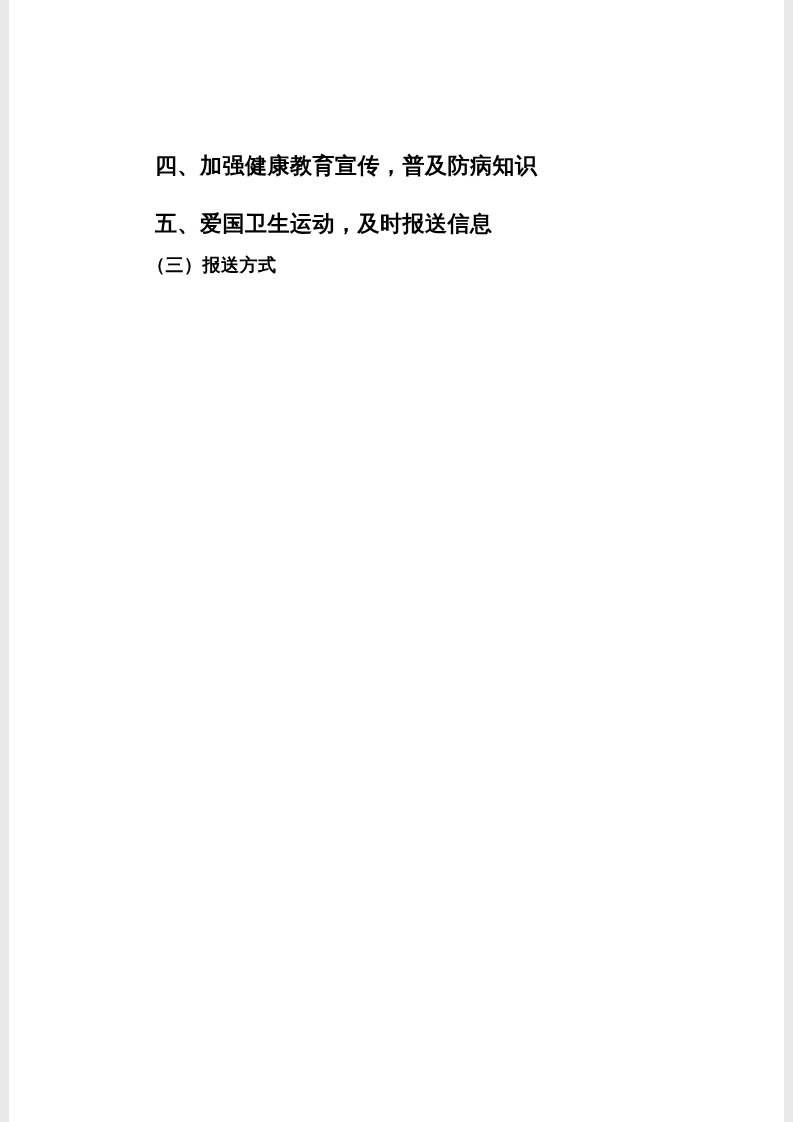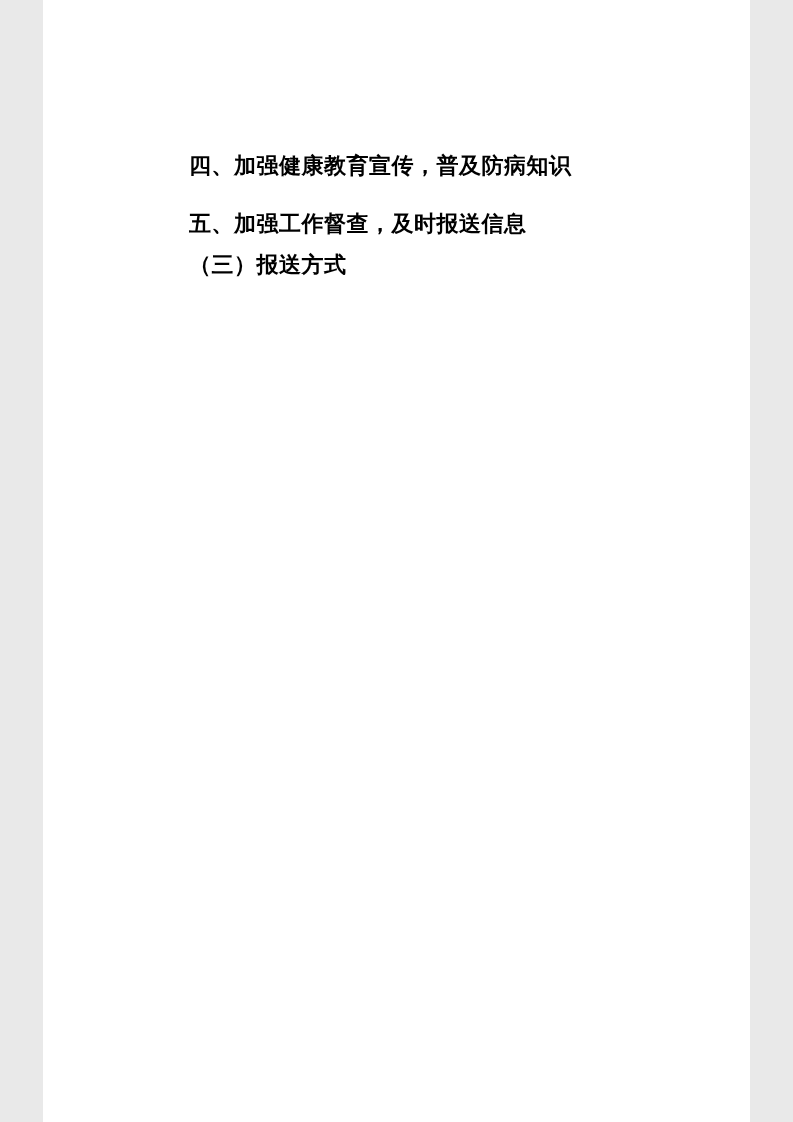--- a/index.html
+++ b/index.html
@@ -2,21 +2,21 @@
 <html><head>
 <meta charset="utf-8">
 <style>
   html, body {
     margin: 0;
     padding: 0;
     background: #e9e9e9;
   }
   .page {
     position: relative;
-    width: 707px;
+    width: 775px;
     height: 1122px;
     margin: 0 auto;
     background: #ffffff;
     overflow: hidden;
     box-sizing: border-box;
   }
   .content {
     position: absolute;
     left: 102px;
     top: 147px;
@@ -45,37 +45,37 @@
     margin: 0;
   }
   .doc-para .bold-run {
     font-weight: bold;
     font-family: "Liberation Sans", "DejaVu Sans", sans-serif;
     letter-spacing: 0.5px;
   }
   .doc-subheading {
     font-family: "Liberation Sans", "DejaVu Sans", sans-serif;
     font-weight: bold;
-    font-size: 22px;
+    font-size: 18px;
     line-height: 38.5px;
     text-indent: 2em;
     letter-spacing: 0.5px;
     margin: 0;
     margin-top: 3px;
   }
 </style>
 </head>
 <body>
 
 <div class="page">
   <div class="content">
 
     <p class="doc-heading">四、加强健康教育宣传，普及防病知识</p>
 
 
-    <p class="doc-heading spaced-before">五、加强工作督查，及时报送信息</p>
+    <p class="doc-heading spaced-before">五、爱国卫生运动，及时报送信息</p>
 
 
 
     <p class="doc-subheading">（三）报送方式</p>
 
   </div>
 </div>
 
 </body></html>

